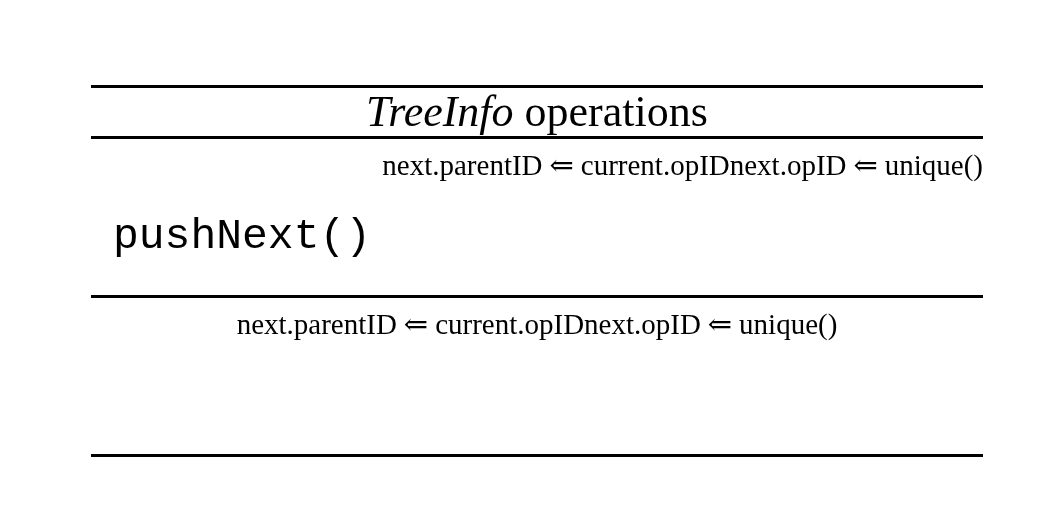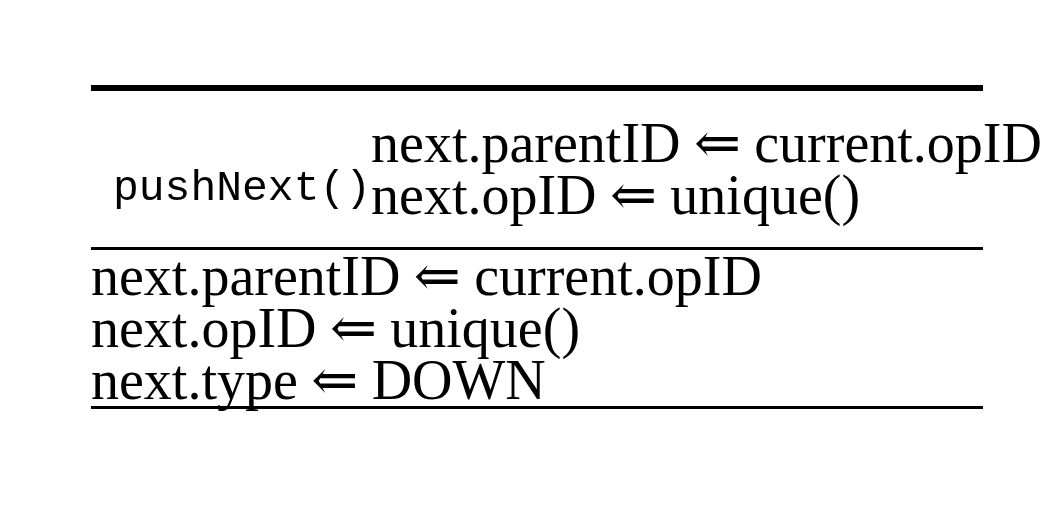--- a/index.html
+++ b/index.html
@@ -49,56 +49,58 @@
     display: flex;
     align-items: center;
     font-family: "Liberation Mono", "DejaVu Sans Mono", monospace;
     font-size: 43px;
     white-space: nowrap;
     margin-top: 39px;
   }
   .assignments {
     flex: 1;
     display: flex;
-    flex-direction: column;
+    flex-direction: row;
     justify-content: center;
-    font-size: 56px;
+    font-size: 29px;
     line-height: 52px;
   }
   .assignment-line {
     white-space: nowrap;
   }
   .arrow {
     font-family: "DejaVu Serif", "DejaVu Sans", serif;
     margin: 0 0.24em;
   }
 </style>
 </head>
 <body style="background: rgb(255, 255, 255);">
 
 <div class="optable">
 
   <div class="rule"></div>
 
+  <div class="header">
+    <span class="title-italic">TreeInfo</span><span class="title-rest">operations</span>
+  </div>
 
   <div class="rule"></div>
 
   <div class="oprow">
     <div class="op-cell">pushNext()</div>
     <div class="assignments">
       <div class="assignment-line"><span>next.parentID</span><span class="arrow">⇐</span><span>current.opID</span></div>
       <div class="assignment-line"><span>next.opID</span><span class="arrow">⇐</span><span>unique()</span></div>
     </div>
   </div>
 
   <div class="rule"></div>
 
   <div class="oprow">
     <div class="assignments">
       <div class="assignment-line"><span>next.parentID</span><span class="arrow">⇐</span><span>current.opID</span></div>
       <div class="assignment-line"><span>next.opID</span><span class="arrow">⇐</span><span>unique()</span></div>
-      <div class="assignment-line"><span>next.type</span><span class="arrow">⇐</span><span>DOWN</span></div>
     </div>
   </div>
 
   <div class="rule"></div>
 
 </div>
 
 </body></html>

